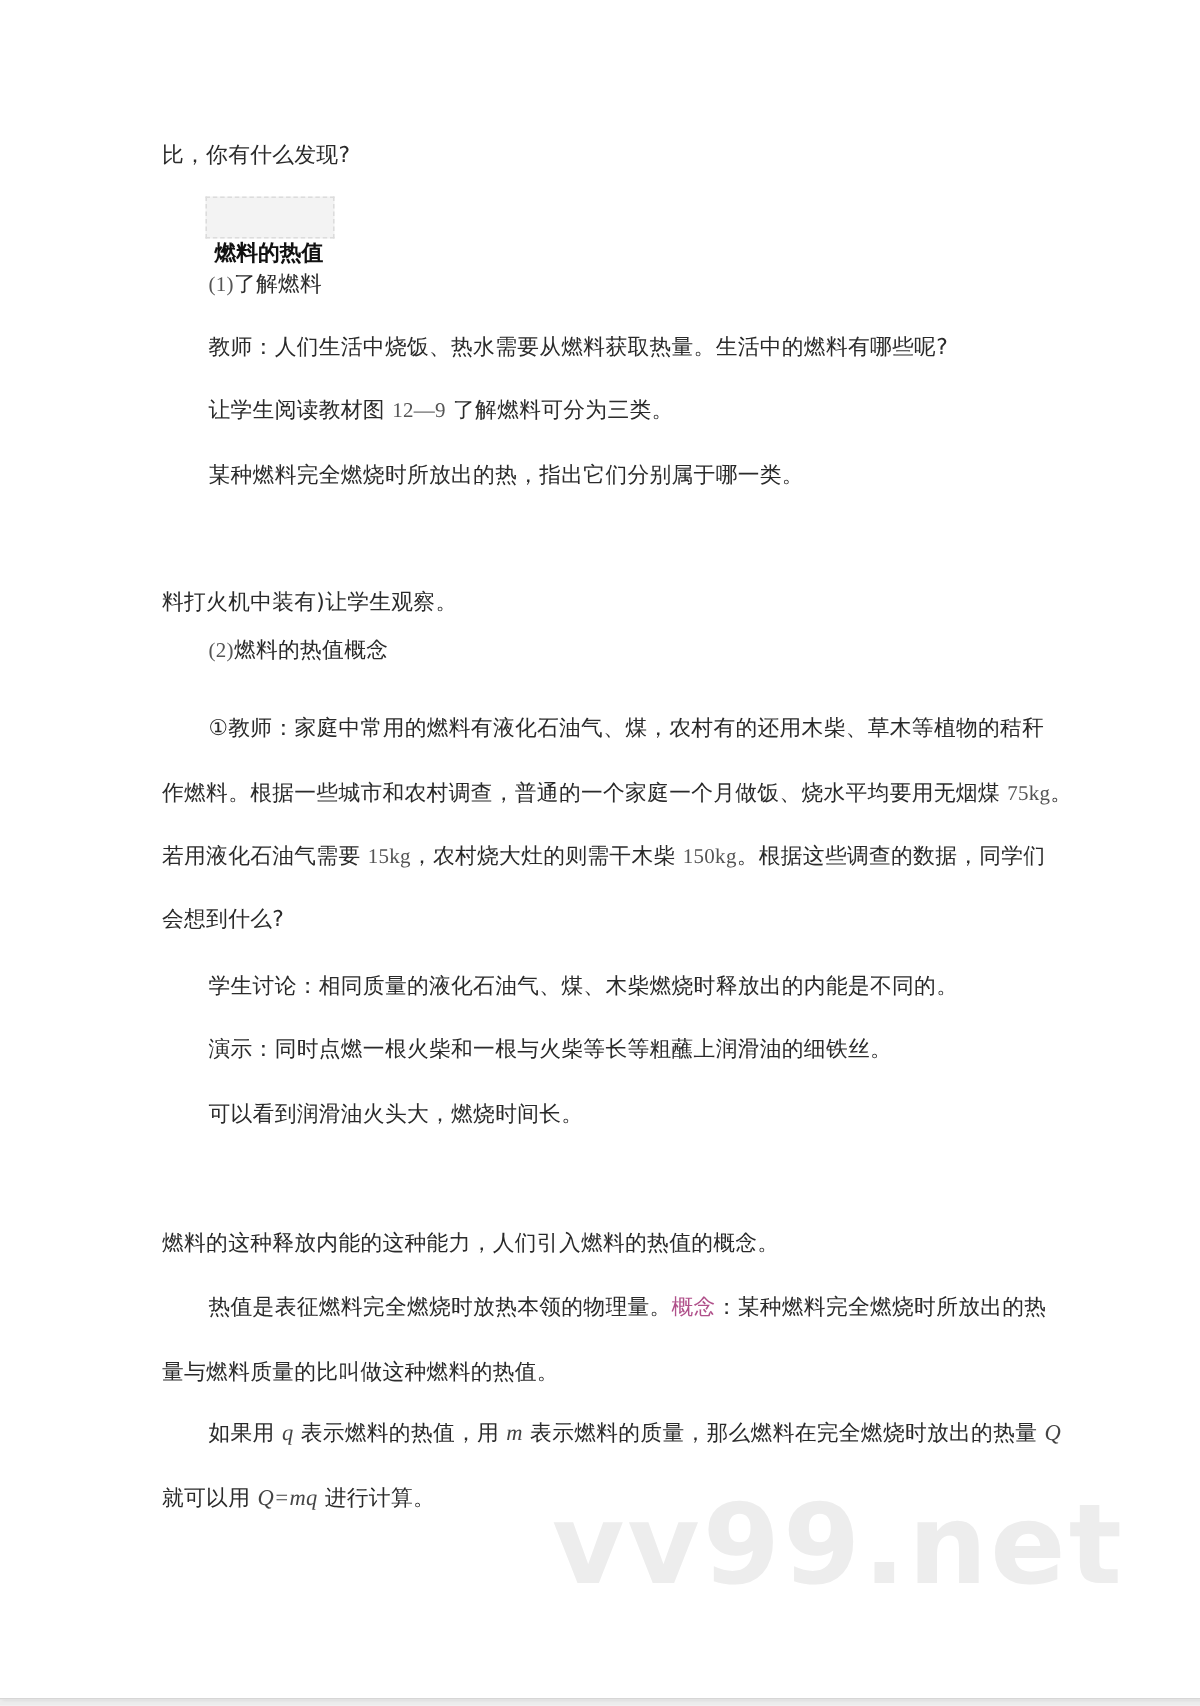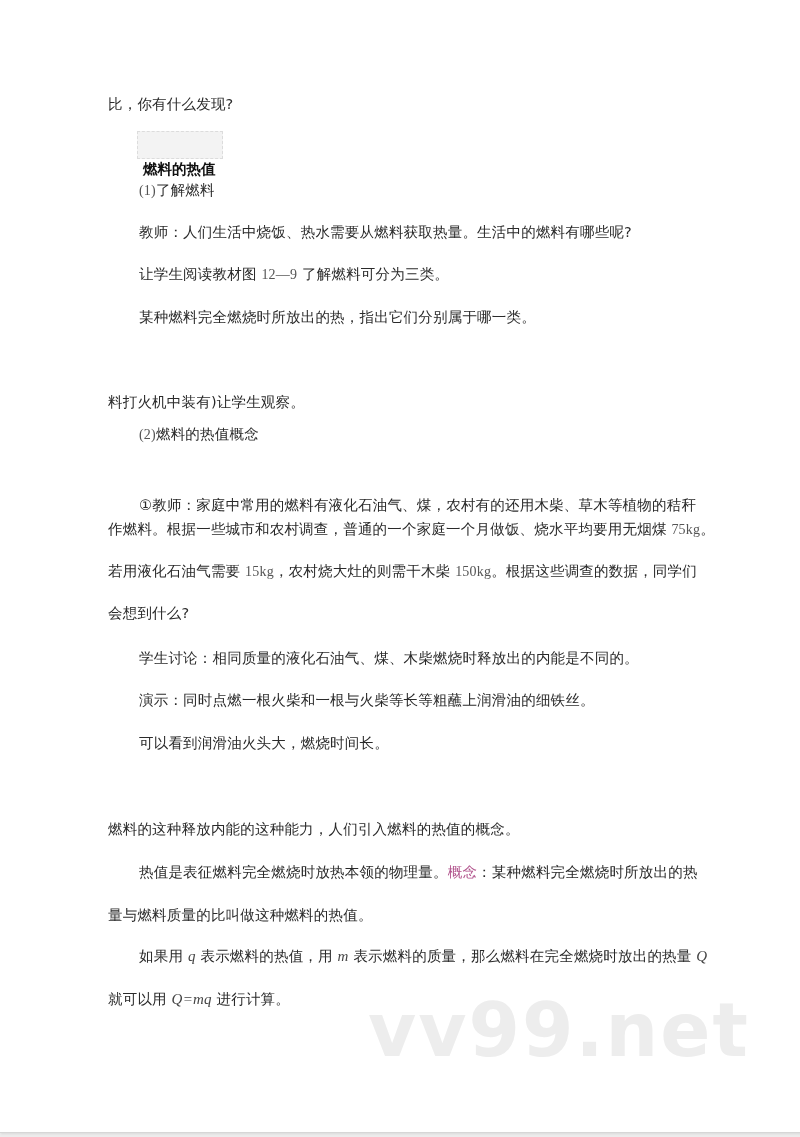--- a/index.html
+++ b/index.html
@@ -114,21 +114,21 @@
 
 
   <div class="line" style="top:392px;">
     <span>料打火机中装有)让学生观察。</span>
   </div>
 
   <div class="line indent" style="top:424px;">
     <span class="num">(2)</span><span>燃料的热值概念</span>
   </div>
 
-  <div class="line indent" style="top:476px;margin-top:19px;">
+  <div class="line indent" style="top:476px;">
     <span>①教师：家庭中常用的燃料有液化石油气、煤，农村有的还用木柴、草木等植物的秸秆</span>
   </div>
 
   <div class="line" style="top:519px;">
     <span>作燃料。根据一些城市和农村调查，普通的一个家庭一个月做饭、烧水平均要用无烟煤 </span><span class="num">75kg</span><span>。</span>
   </div>
 
   <div class="line" style="top:561px;">
     <span>若用液化石油气需要 </span><span class="num">15kg</span><span>，农村烧大灶的则需干木柴 </span><span class="num">150kg</span><span>。根据这些调查的数据，同学们</span>
   </div>

